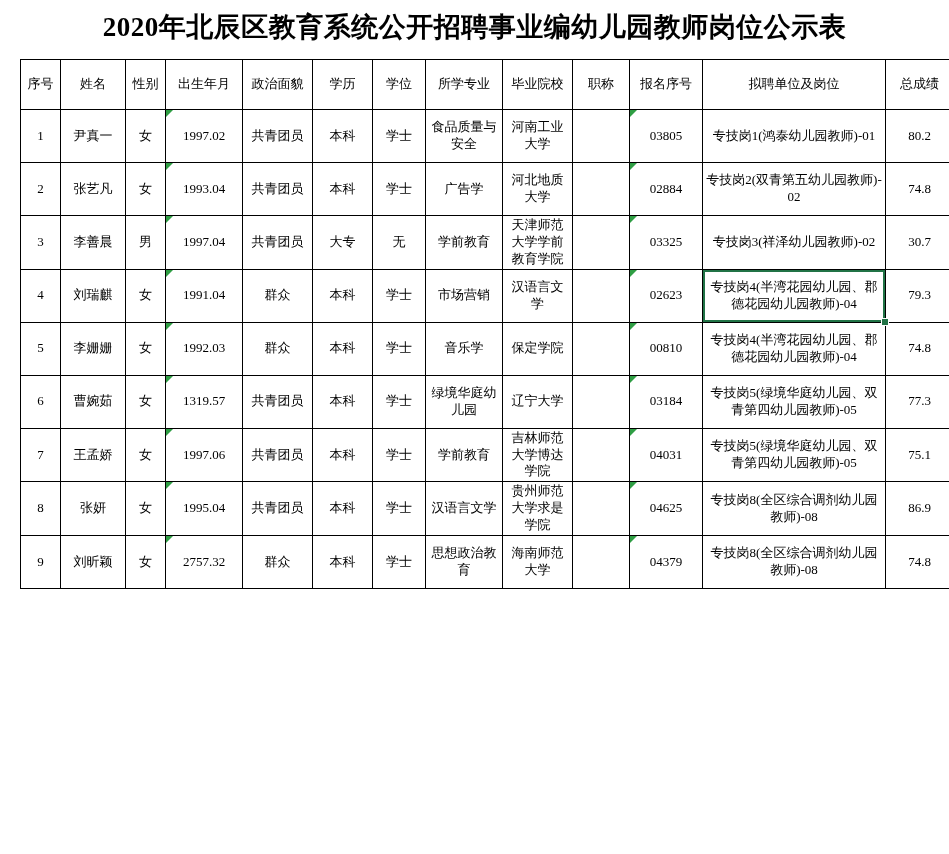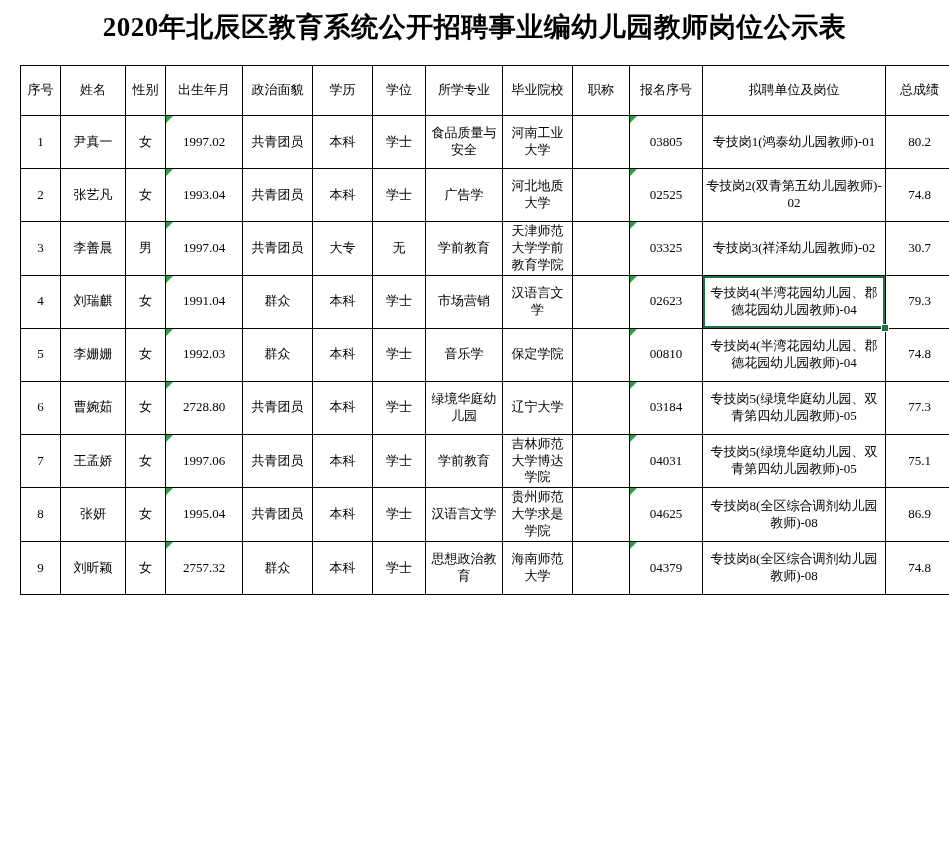--- a/index.html
+++ b/index.html
@@ -11,21 +11,21 @@
     overflow: hidden;
     font-family: "Liberation Serif", "DejaVu Serif", serif;
   }
   .sheet {
     width: 949px;
     height: 854px;
     background: #ffffff;
     position: relative;
   }
   .doc-title {
-    margin: 8px 0 19px 0;
+    margin: 8px 0 13px 0;
     text-align: center;
     font-size: 27px;
     font-weight: bold;
     line-height: 38px;
     color: #000000;
     letter-spacing: 0.5px;
   }
   table.grid {
     border-collapse: collapse;
     table-layout: fixed;
@@ -136,21 +136,21 @@
           <td class="index-col">2</td>
           <td>张艺凡</td>
           <td>女</td>
           <td class="marker">1993.04</td>
           <td>共青团员</td>
           <td>本科</td>
           <td>学士</td>
           <td>广告学</td>
           <td>河北地质大学</td>
           <td></td>
-          <td class="marker">02525</td>
+          <td class="marker">02884</td>
           <td>专技岗2(双青第五幼儿园教师)-02</td>
           <td>74.8</td>
         </tr>
         <tr>
           <td class="index-col">3</td>
           <td>李善晨</td>
           <td>男</td>
           <td class="marker">1997.04</td>
           <td>共青团员</td>
           <td>大专</td>
@@ -189,21 +189,21 @@
           <td>保定学院</td>
           <td></td>
           <td class="marker">00810</td>
           <td>专技岗4(半湾花园幼儿园、郡德花园幼儿园教师)-04</td>
           <td>74.8</td>
         </tr>
         <tr>
           <td class="index-col">6</td>
           <td>曹婉茹</td>
           <td>女</td>
-          <td class="marker">2728.80</td>
+          <td class="marker">1319.57</td>
           <td>共青团员</td>
           <td>本科</td>
           <td>学士</td>
           <td>绿境华庭幼儿园</td>
           <td>辽宁大学</td>
           <td></td>
           <td class="marker">03184</td>
           <td>专技岗5(绿境华庭幼儿园、双青第四幼儿园教师)-05</td>
           <td>77.3</td>
         </tr>

